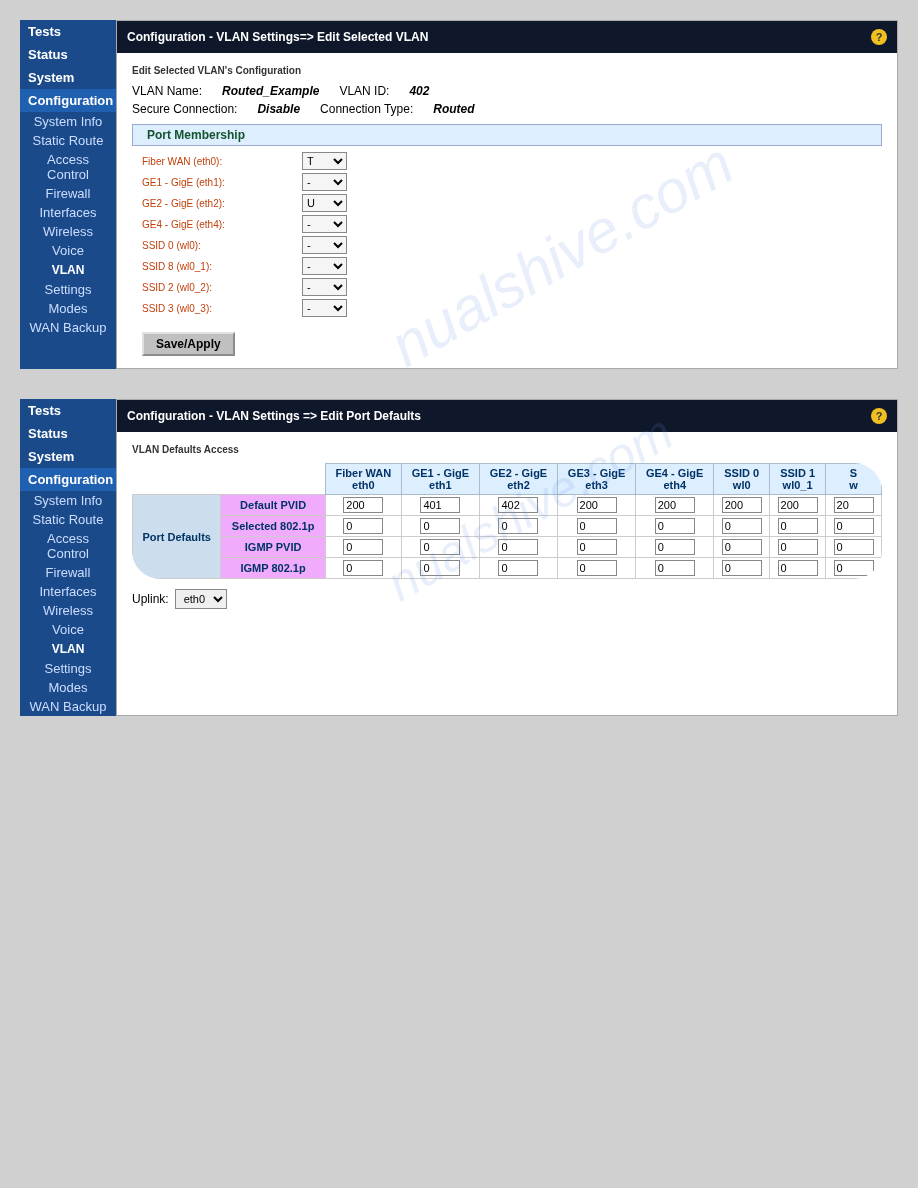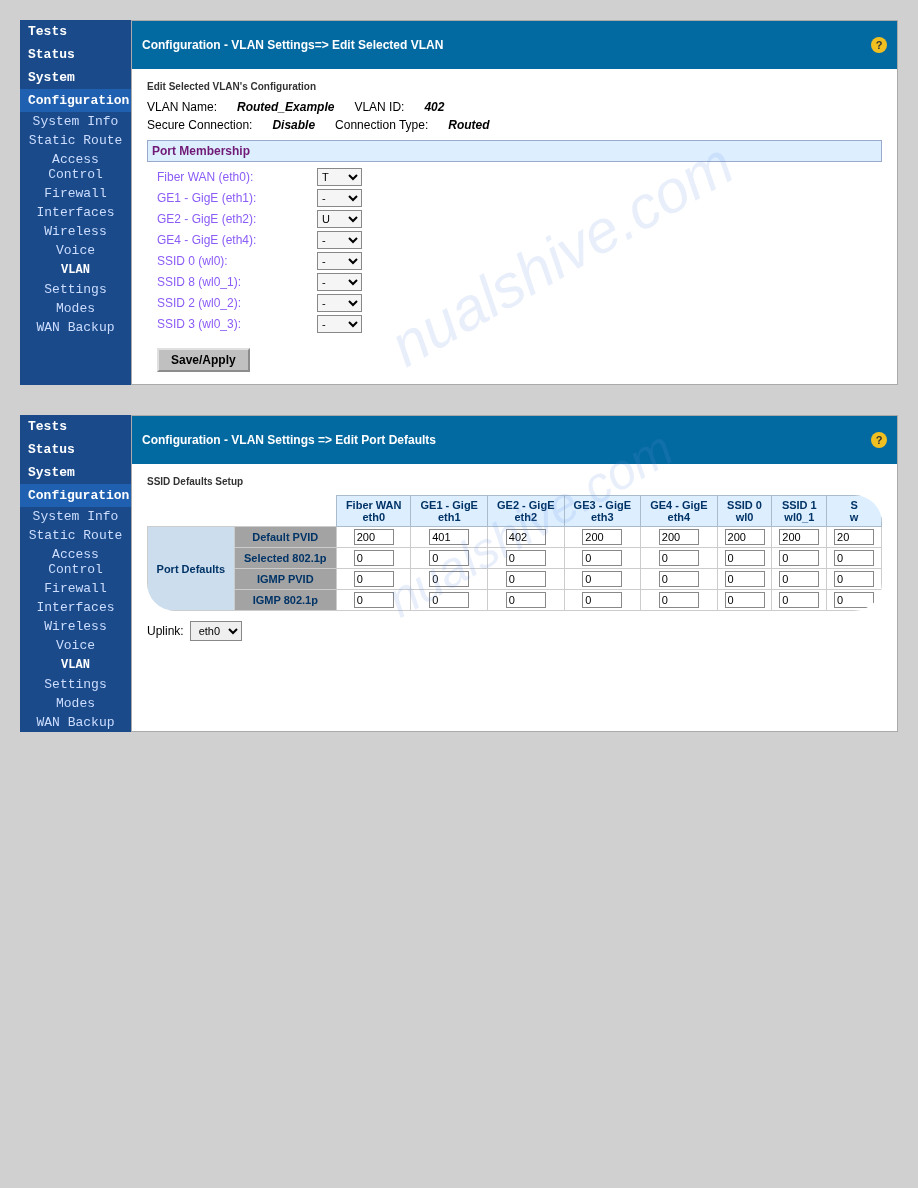--- a/index.html
+++ b/index.html
@@ -19,24 +19,23 @@
     }
 
     
     .panel {
       display: flex;
       gap: 0;
     }
 
     
     .sidebar {
-      width: 111px;
+      width: 96px;
       background: #1a4a8a;
       flex-shrink: 0;
-      font-family: Liberation Mono, monospace;
     }
 
     .sidebar-section {
       padding: 4px 8px;
       color: #ffffff;
       font-size: 13px;
       font-weight: bold;
       cursor: pointer;
     }
 
@@ -61,23 +60,23 @@
     }
 
     
     .main-content {
       flex: 1;
       background: #ffffff;
       border: 1px solid #aaa;
     }
 
     .content-header {
-      background: #0369a1;
+      background: #0f172a;
       color: #ffffff;
-      padding: 16px 10px;
+      padding: 8px 10px;
       font-size: 12px;
       font-weight: bold;
       display: flex;
       justify-content: space-between;
       align-items: center;
     }
 
     .help-icon {
       width: 16px;
       height: 16px;
@@ -112,38 +111,38 @@
 
     .info-value {
       font-weight: bold;
       color: #000;
       font-style: italic;
     }
 
     .port-membership-header {
       background: #ddeeff;
       border: 1px solid #99aacc;
-      padding: 3px 4px;
+      padding: 3px 14px;
       font-weight: bold;
       font-size: 12px;
       margin: 8px 0 6px 0;
-      color: #701a75;
+      color: #14532d;
     }
 
     .port-row {
       display: flex;
       align-items: center;
       margin-bottom: 3px;
       padding-left: 10px;
     }
 
     .port-label {
       width: 160px;
-      font-size: 12px;
-      color: #8b5cf6;
+      font-size: 10px;
+      color: #c2410c;
     }
 
     .port-select {
       width: 45px;
       font-size: 11px;
       height: 18px;
       border: 1px solid #888;
       background: #f5f5f5;
       cursor: pointer;
     }
@@ -199,21 +198,21 @@
     }
 
     table.vlan-table td input {
       width: 40px;
       font-size: 11px;
       border: 1px solid #888;
       padding: 1px 2px;
     }
 
     .row-header-cell {
-      background: #a3a3a3;
+      background: #f0abfc;
       font-weight: bold;
       color: #003366;
       text-align: left;
       padding: 2px 6px;
       border: 1px solid #aabbcc;
     }
 
     .port-defaults-label {
       background: #ccddee;
       font-weight: bold;
@@ -355,21 +354,21 @@
       <div class="sidebar-subsection">Modes</div>
       <div class="sidebar-subsection">WAN Backup</div>
     </div>
 
     <div class="main-content">
       <div class="content-header">
         <span>Configuration - VLAN Settings =&gt; Edit Port Defaults</span>
         <div class="help-icon">?</div>
       </div>
       <div class="content-body">
-        <div class="section-title">SSID Defaults Setup</div>
+        <div class="section-title">VLAN Defaults Access</div>
 
         <div class="table-section">
           <table class="vlan-table">
             <thead>
               <tr>
                 <td style="border:none;"></td>
                 <td style="border:none;"></td>
                 <th>Fiber WAN<br>eth0</th>
                 <th>GE1 - GigE<br>eth1</th>
                 <th>GE2 - GigE<br>eth2</th>

